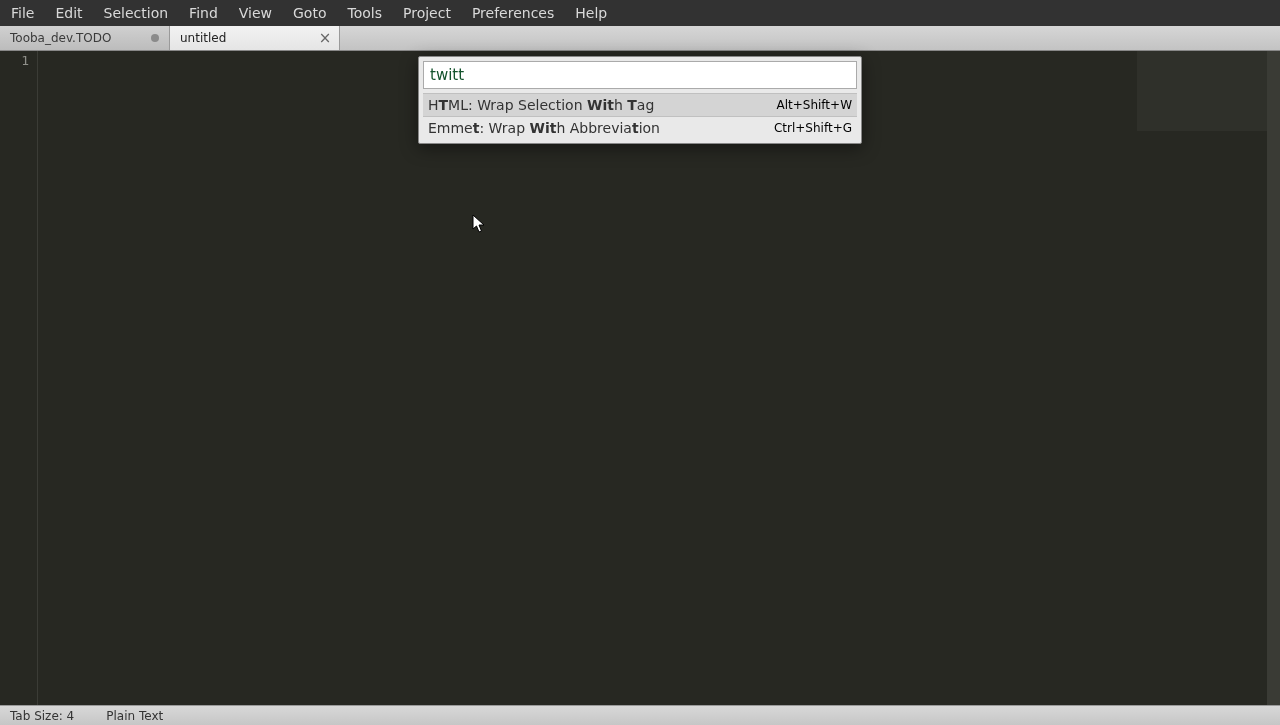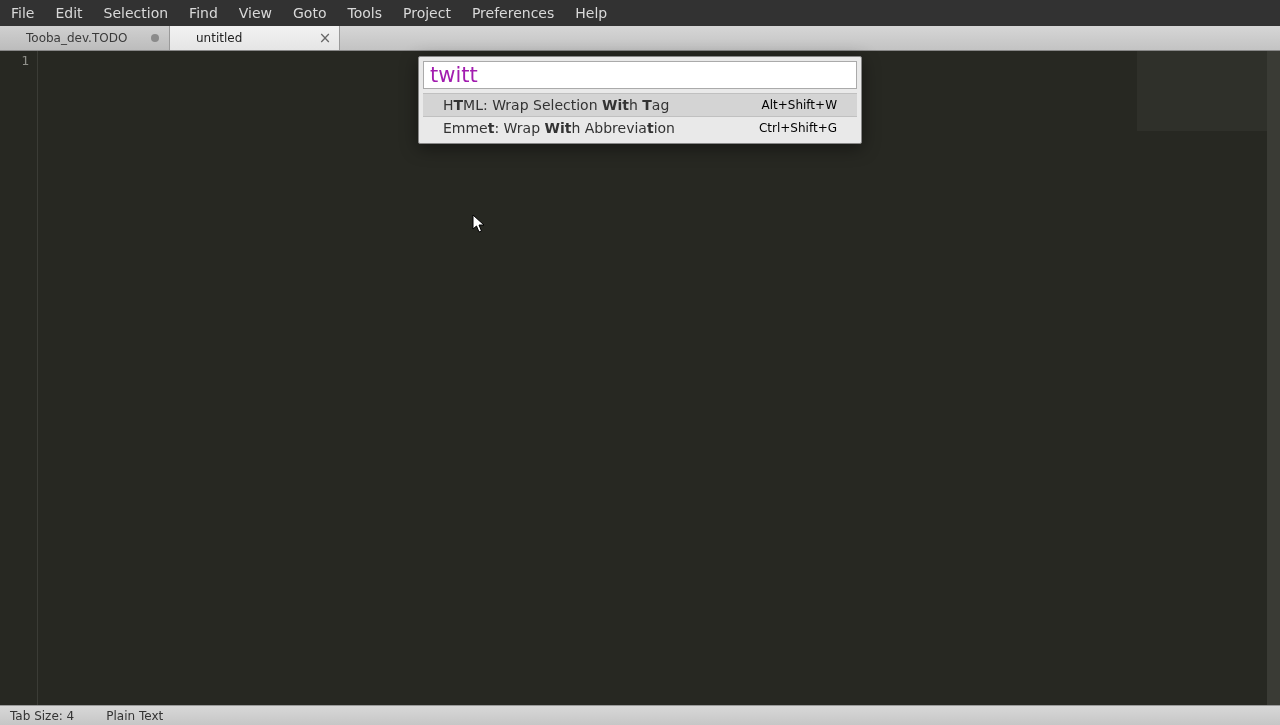--- a/index.html
+++ b/index.html
@@ -47,21 +47,21 @@
     font-size: 12px;
     color: #3a3a3a;
     background: linear-gradient(#d0d0d0, #bcbcbc);
     cursor: default;
     position: relative;
   }
   .tab.active {
     background: linear-gradient(#f2f2f2, #e5e5e5);
     color: #222;
   }
-  .tab .tab-title { flex: 1; margin-left: 16px; }
+  .tab .tab-title { flex: 1; }
   .tab .tab-icon {
     width: 12px; height: 12px;
     margin-left: 6px;
     display: flex; align-items: center; justify-content: center;
     font-size: 12px;
     color: #666;
   }
   .tab .dirty-dot {
     width: 8px; height: 8px; border-radius: 50%;
     background: #8a8a8a;
@@ -115,31 +115,31 @@
     border-radius: 2px;
     box-shadow: 0 4px 18px rgba(0,0,0,0.45);
     padding: 4px;
   }
   .palette-input {
     width: 100%;
     height: 28px;
     border: 1px solid #aaa;
     background: #fff;
     padding: 0 6px;
-    font-size: 21px;
+    font-size: 15px;
     font-family: inherit;
     outline: none;
-    color: #a21caf;
+    color: #14532d;
   }
   .palette-list { margin-top: 4px; }
   .palette-row {
     display: flex;
     align-items: center;
     justify-content: space-between;
-    padding: 3px 20px;
+    padding: 3px 5px;
     font-size: 14px;
     color: #333;
     cursor: default;
   }
   .palette-row.selected {
     background: #d4d4d4;
     border-top: 1px solid #c0c0c0;
     border-bottom: 1px solid #c0c0c0;
   }
   .palette-row .cmd-label b { font-weight: bold; }

